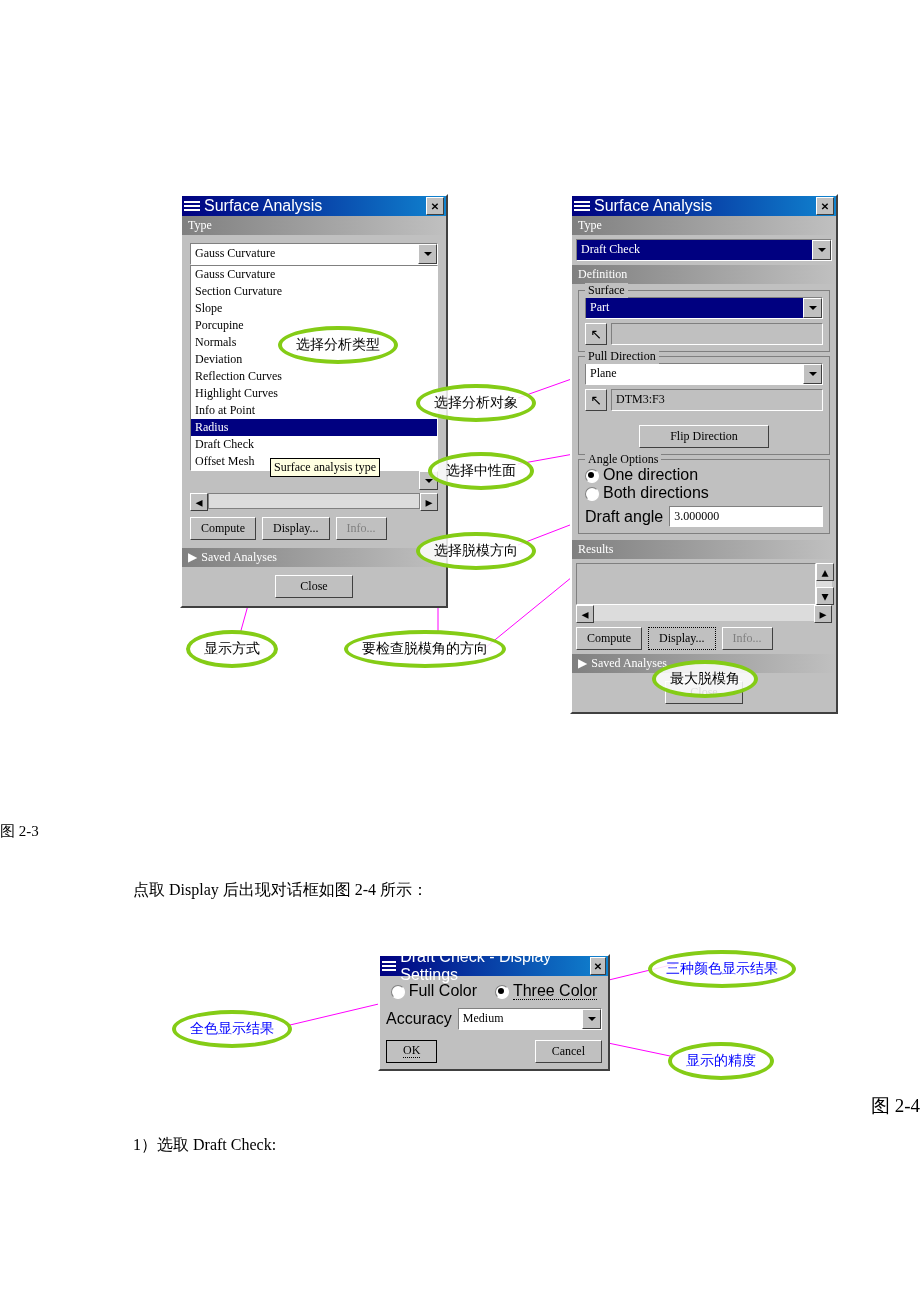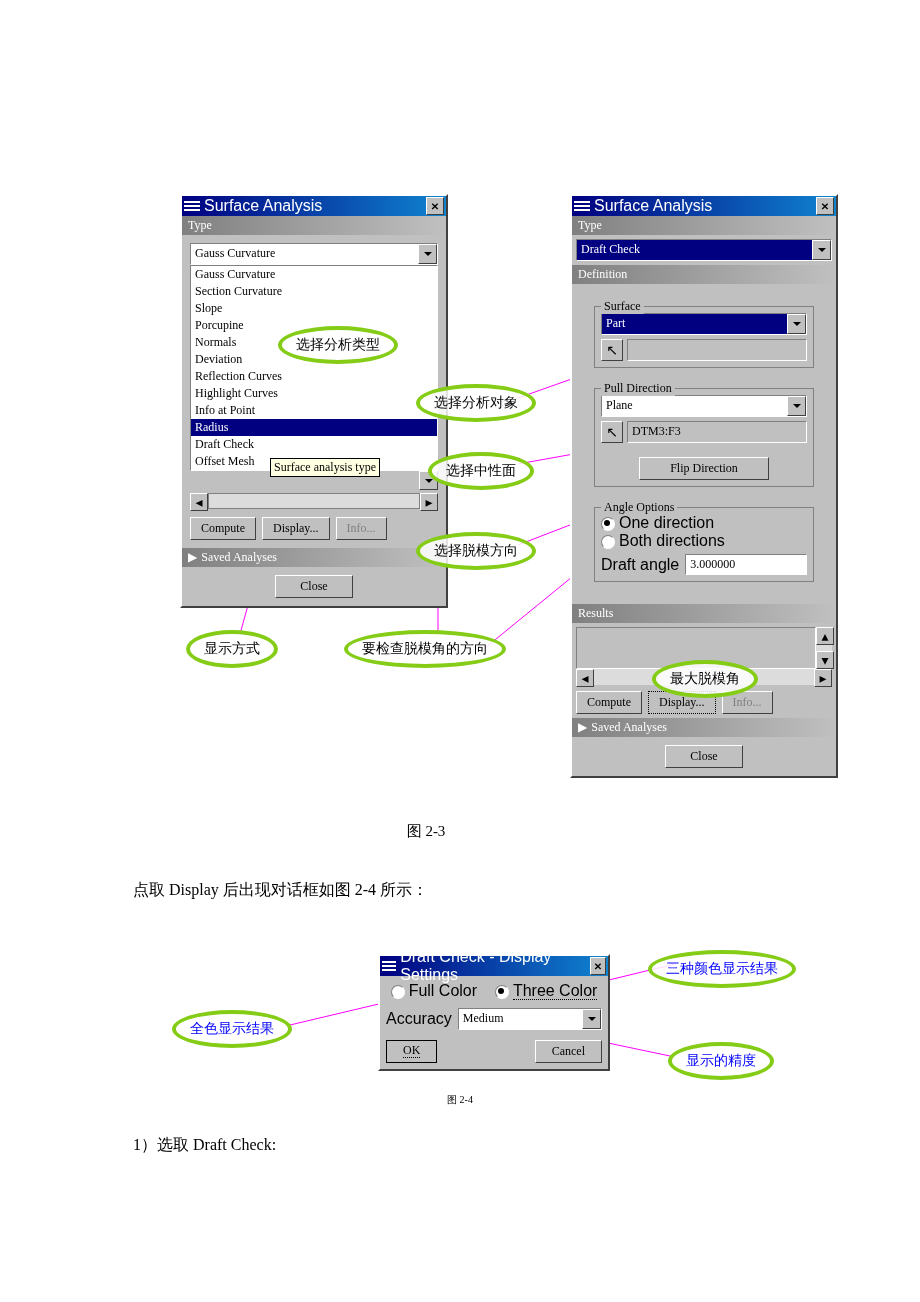--- a/index.html
+++ b/index.html
@@ -14,21 +14,21 @@
 .combo-sel{display:flex;border:1px solid;border-color:#808080 #fff #fff #808080;background:#000080;color:#fff;height:20px}
 .combo-txt{flex:1;padding:2px 4px;font-size:12px;font-family:Tahoma}
 .dd-btn{width:17px;background:#c0c0c0;border:1px solid;border-color:#fff #404040 #404040 #fff;display:flex;align-items:center;justify-content:center}
 .dd-btn::after{content:"";border:4px solid transparent;border-top-color:#000;margin-top:4px}
 .btn{background:#c0c0c0;border:1px solid;border-color:#fff #404040 #404040 #fff;padding:3px 10px;font-size:12px;font-family:Tahoma;text-align:center}
 .btn-dis{color:#808080}
 .bubble{position:absolute;border:4px solid #84cc16;border-radius:50%;background:rgba(255,255,255,0.85);display:flex;align-items:center;justify-content:center;font-size:14px;padding:6px 14px;white-space:nowrap}
 .list-item{padding:1px 4px;font-size:12px;font-family:Tahoma}
 .list-sel{background:#000080;color:#fff}
 .tooltip{position:absolute;background:#ffffe1;border:1px solid #000;font-size:12px;font-family:Tahoma;padding:1px 3px}
-.grp{border:1px solid #808080;margin:20px;padding:6px;position:relative}
+.grp{border:1px solid #808080;margin:4px;padding:6px;position:relative}
 .grp-lbl{position:absolute;top:-8px;left:6px;background:#c0c0c0;padding:0 3px;font-size:12px;font-family:Tahoma}
 .radio{width:12px;height:12px;border-radius:50%;border:1px solid;border-color:#808080 #fff #fff #808080;background:#fff;display:inline-block;vertical-align:middle;margin-right:4px;position:relative}
 .radio.on::after{content:"";position:absolute;width:6px;height:6px;background:#000;border-radius:50%;top:2px;left:2px}
 .txt-in{border:1px solid;border-color:#808080 #fff #fff #808080;background:#fff;padding:2px 4px;font-size:12px;font-family:Tahoma}
 svg.conn{position:absolute;pointer-events:none}
 .arrow-btn{width:20px;height:20px;background:#c0c0c0;border:1px solid;border-color:#fff #404040 #404040 #fff;display:inline-flex;align-items:center;justify-content:center}
 </style>
 </head>
 <body>
 
@@ -187,21 +187,21 @@
 </div>
 
 <div class="bubble" style="left:278px;top:326px;color:#000">选择分析类型</div>
 <div class="bubble" style="left:416px;top:384px;color:#000">选择分析对象</div>
 <div class="bubble" style="left:428px;top:452px;color:#000">选择中性面</div>
 <div class="bubble" style="left:416px;top:532px;color:#000">选择脱模方向</div>
 <div class="bubble" style="left:186px;top:630px;color:#000">显示方式</div>
 <div class="bubble" style="left:344px;top:630px;color:#000">要检查脱模角的方向</div>
 <div class="bubble" style="left:652px;top:660px;color:#000">最大脱模角</div>
 
-<div style="position:absolute;left:0;top:822px;width:852px;text-align:center;font-size:15px">图 2-3</div>
+<div style="position:absolute;left:0;top:822px;width:852px;text-align:left;font-size:15px">图 2-3</div>
 
 <div style="position:absolute;left:133px;top:880px;font-size:16px">点取 Display 后出现对话框如图 2-4 所示：</div>
 
 <div class="win" style="left:378px;top:954px;width:228px">
   <div class="tbar">
     <div class="tbar-icon">
         <div></div>
         <div></div>
         <div></div>
       </div>
@@ -225,15 +225,15 @@
       <div class="btn" style="border:1px solid #000;padding:2px 16px"><span style="border-bottom:1px dotted #000">OK</span></div>
       <div class="btn" style="padding:3px 16px">Cancel</div>
     </div>
   </div>
 </div>
 
 <div class="bubble" style="left:648px;top:950px;color:#00f">三种颜色显示结果</div>
 <div class="bubble" style="left:172px;top:1010px;color:#00f">全色显示结果</div>
 <div class="bubble" style="left:668px;top:1042px;color:#00f">显示的精度</div>
 
-<div style="position:absolute;left:0;top:1093px;width:920px;text-align:center;font-size:10px">图 2-4</div>
+<div style="position:absolute;left:0;top:1093px;width:920px;text-align:right;font-size:19px">图 2-4</div>
 
 <div style="position:absolute;left:133px;top:1135px;font-size:16px">1）选取 Draft Check:</div>
 
 </body></html>

